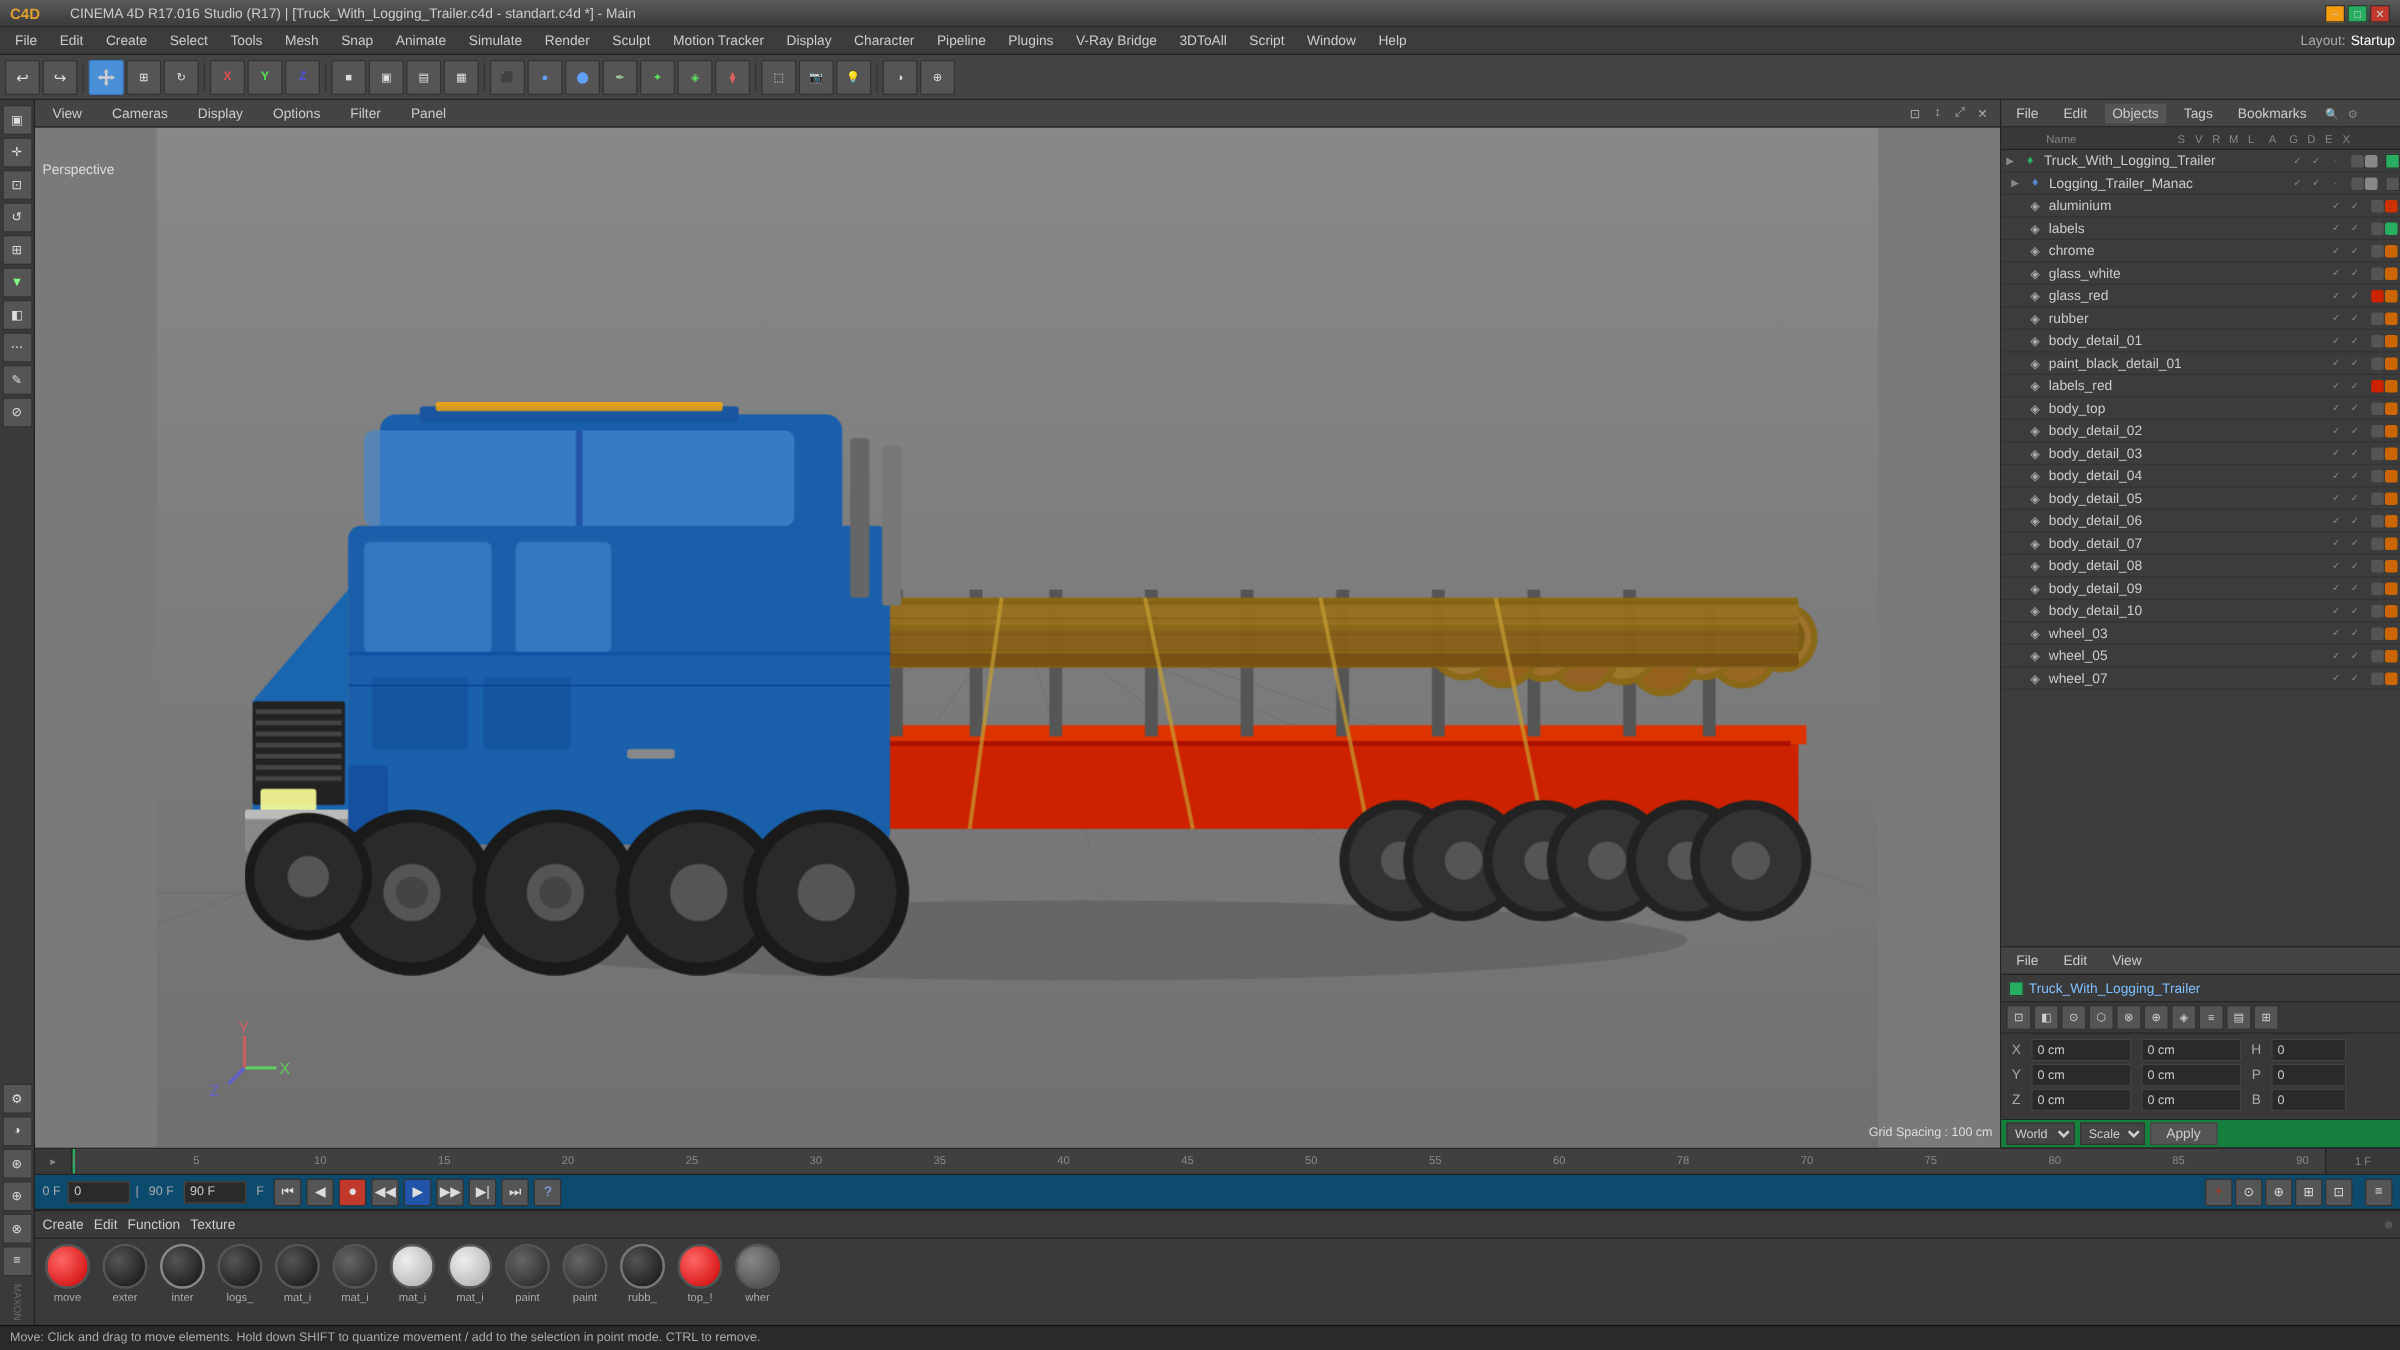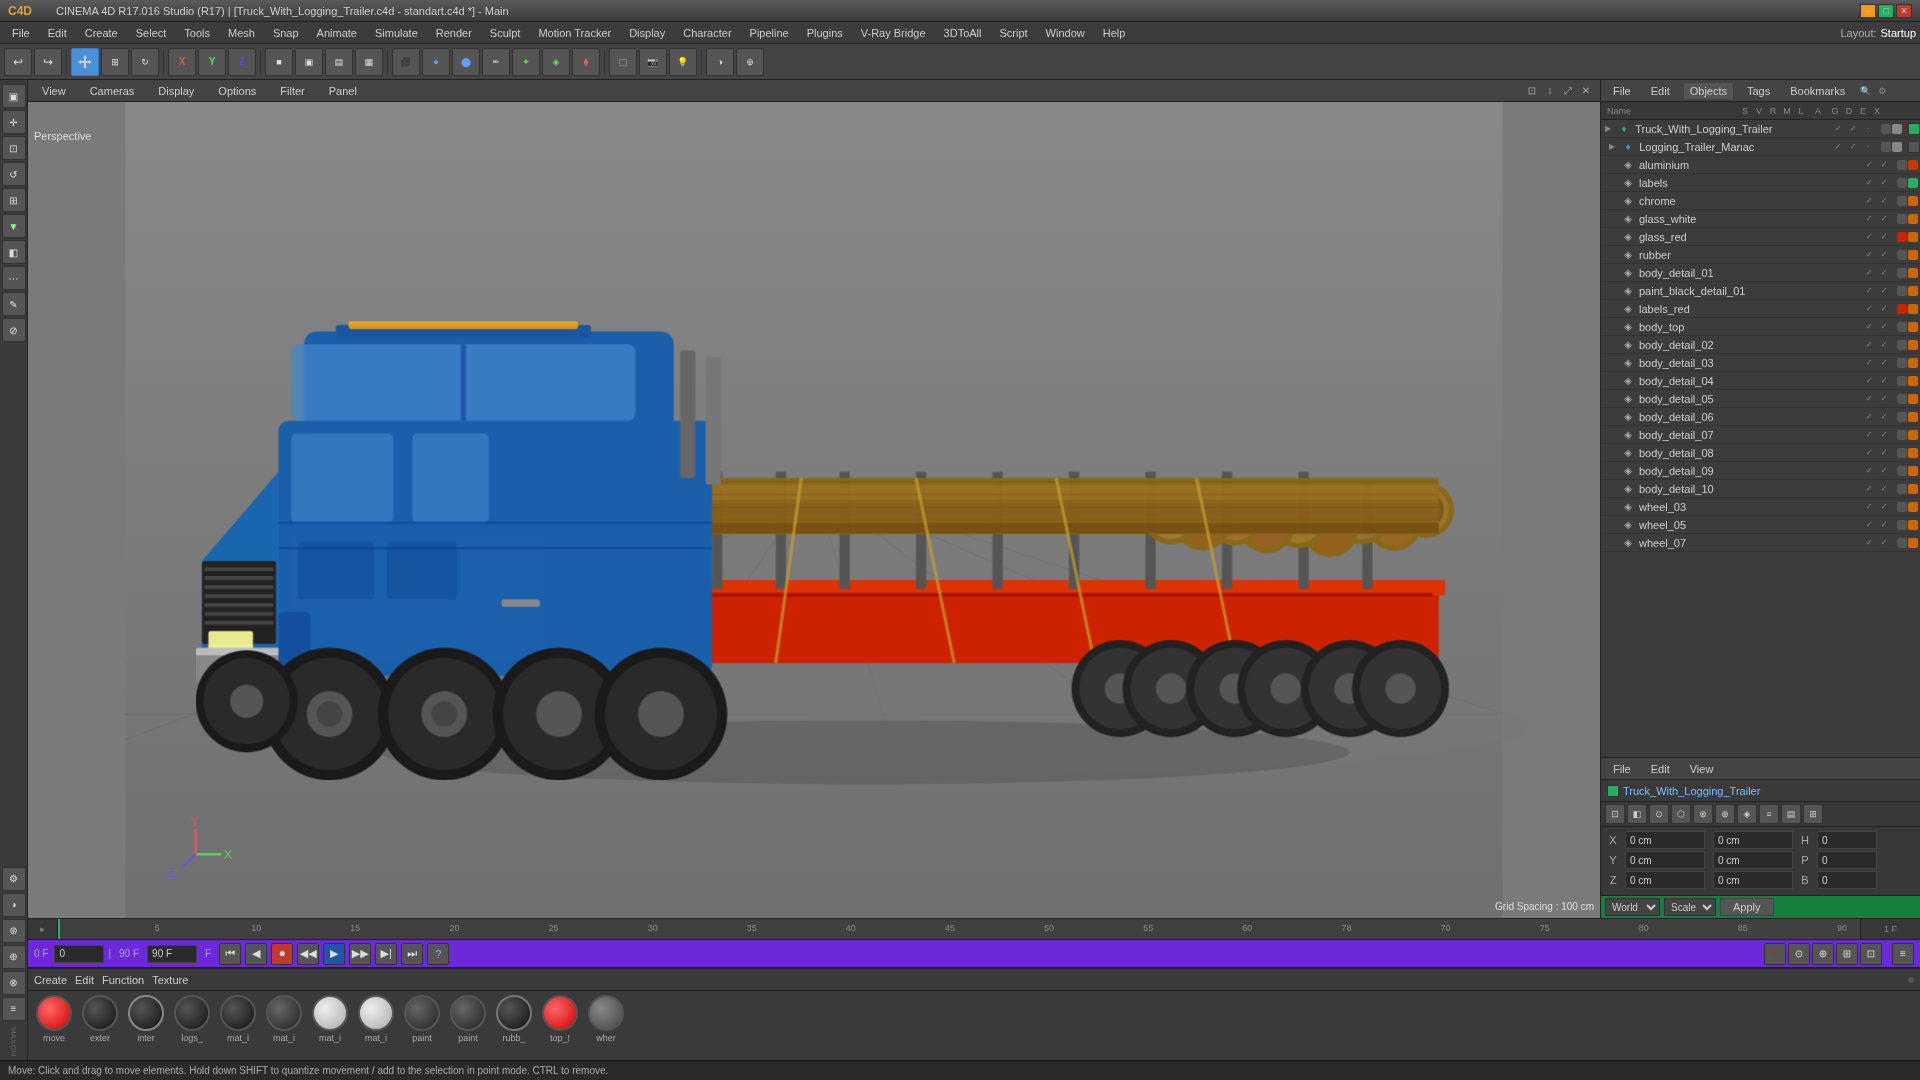--- a/index.html
+++ b/index.html
@@ -126,21 +126,21 @@
       border-top: 1px solid #222; border-bottom: 1px solid #222; overflow: hidden;
     }
     #timeline-ruler {
       flex: 1; height: 100%; background: #404040; position: relative; overflow: hidden;
     }
     .tick-label { position: absolute; top: 4px; font-size: 9px; color: #888; transform: translateX(-50%); }
     #playhead { position: absolute; top: 0; bottom: 0; width: 2px; background: #27ae60; left: 0; }
 
     
     #transport {
-      height: 28px; background: #6d28d9; display: flex; align-items: center; padding: 0 6px; gap: 4px;
+      height: 28px; background: #0c4a6e; display: flex; align-items: center; padding: 0 6px; gap: 4px;
       border-bottom: 1px solid #222;
     }
     .frame-input { width: 50px; height: 18px; background: #2a2a2a; border: 1px solid #444; color: #ccc; font-size: 10px; padding: 0 4px; }
     .transport-btn { width: 22px; height: 22px; background: #555; border: 1px solid #333; display: flex; align-items: center; justify-content: center; cursor: pointer; color: #ddd; font-size: 11px; border-radius: 2px; }
     .transport-btn.record { background: #c0392b; }
     .transport-tools { margin-left: auto; display: flex; gap: 2px; }
     .t-tool { width: 22px; height: 22px; background: #555; border: 1px solid #333; display: flex; align-items: center; justify-content: center; cursor: pointer; color: #ddd; font-size: 10px; border-radius: 2px; }
 
     
     #material-bar {
@@ -174,21 +174,21 @@
 
     .obj-dots { display: flex; gap: 1px; margin-right: 2px; }
     .dot { width: 10px; height: 10px; border-radius: 2px; }
 
     
     #truck-svg { width: 100%; height: 100%; }
 
     
     #col-labels { display: flex; align-items: center; padding: 0 6px; height: 18px; background: #383838; border-bottom: 1px solid #222; }
     .col-label { font-size: 9px; color: #888; }
-    .col-name { flex: 1; }
+    .col-name { flex: 1; margin-left: 30px; }
 
     .rp-top-icons { display: flex; gap: 2px; margin-right: 4px; }
     .rp-top-icon { width: 14px; height: 14px; display: flex; align-items: center; justify-content: center; font-size: 9px; color: #888; cursor: pointer; }
 
     
     .mat-red { background: radial-gradient(circle at 35% 35%, #ff6666, #cc0000); }
     .mat-black { background: radial-gradient(circle at 35% 35%, #555, #111); }
     .mat-gray { background: radial-gradient(circle at 35% 35%, #888, #444); }
     .mat-white { background: radial-gradient(circle at 35% 35%, #eee, #aaa); }
     .mat-dark { background: radial-gradient(circle at 35% 35%, #666, #222); }

